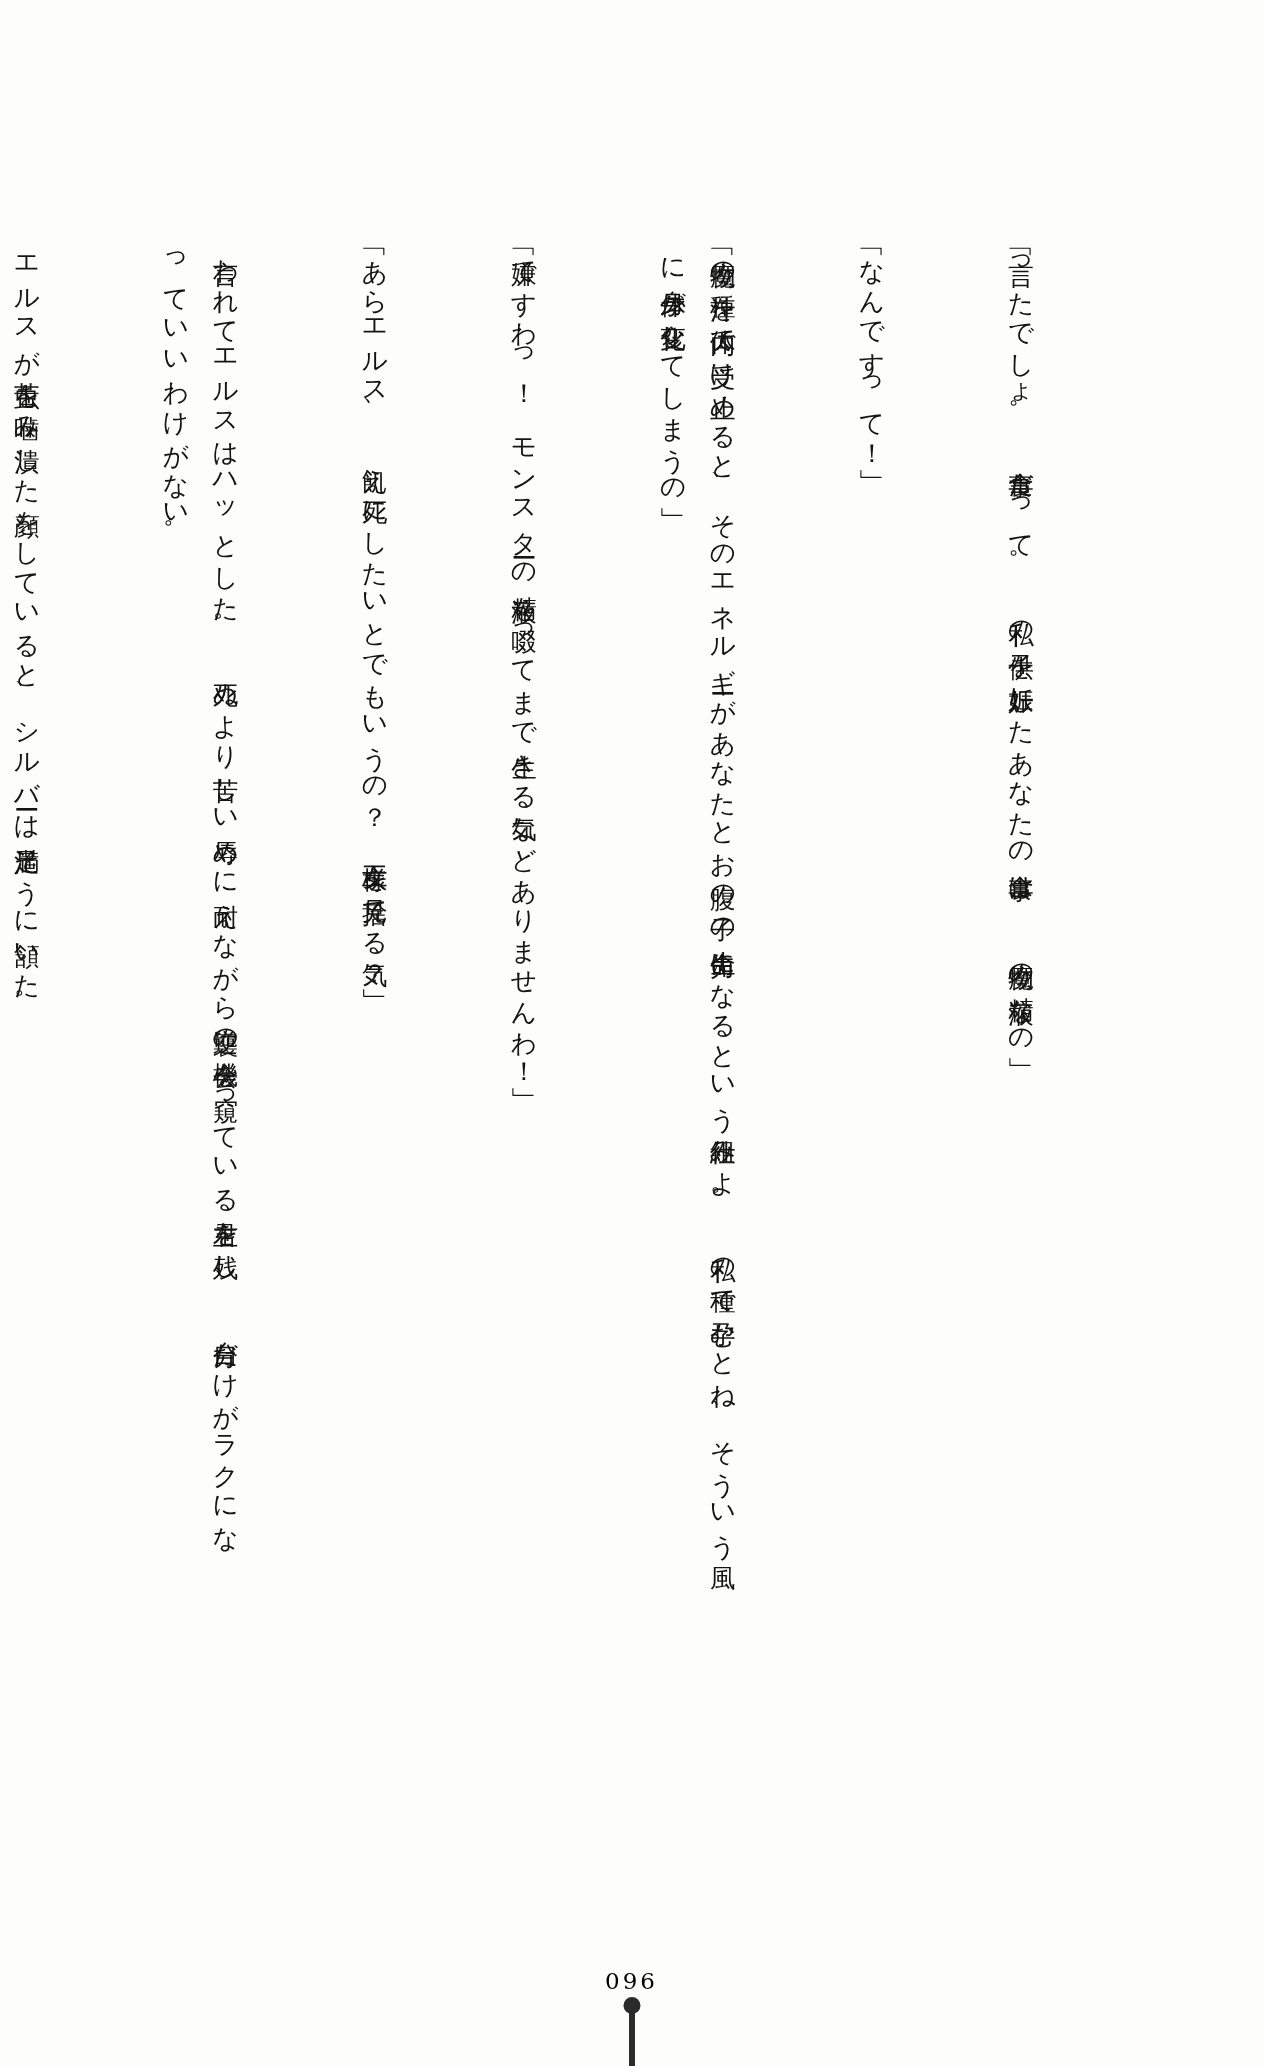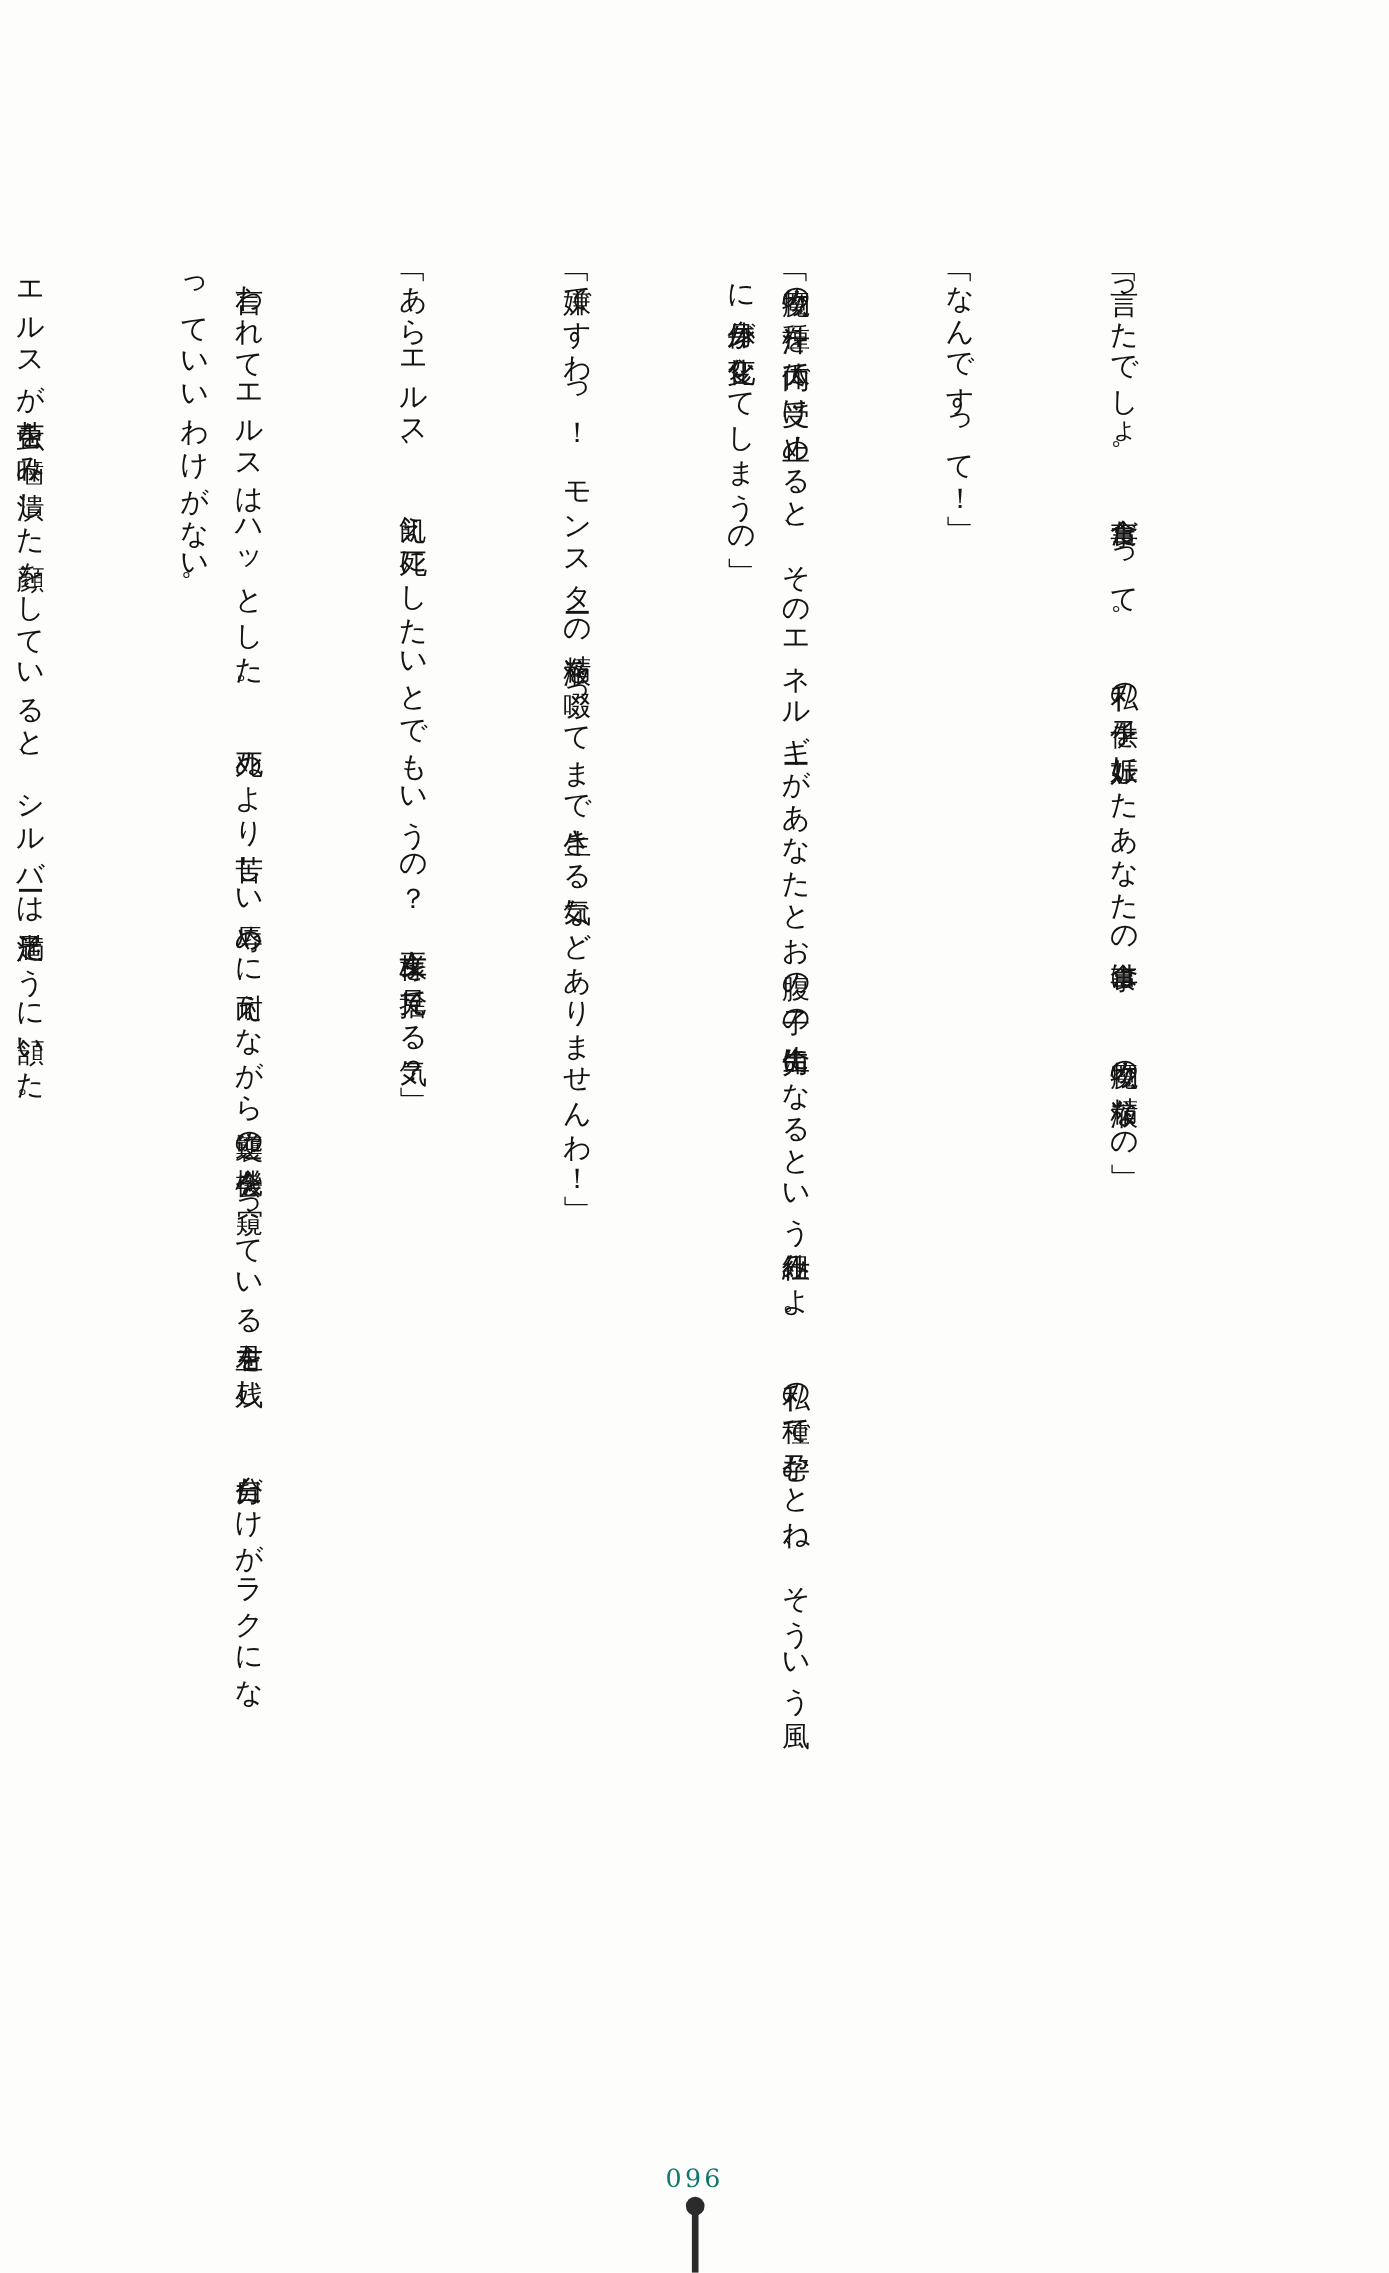--- a/index.html
+++ b/index.html
@@ -52,21 +52,21 @@
     position: absolute;
     left: 0;
     right: 0;
     bottom: 72px;
     text-align: center;
   }
   #page-number {
     font-family: "DejaVu Serif", "Liberation Serif", serif;
     font-size: 23px;
     letter-spacing: 3px;
-    color: #0f766e;
+    color: #000000;
   }
 
   #footer-mark {
     position: absolute;
     left: 50%;
     transform: translateX(-50%);
     bottom: 0px;
     width: 6px;
     height: 58px;
     background: #2b2b2b;

